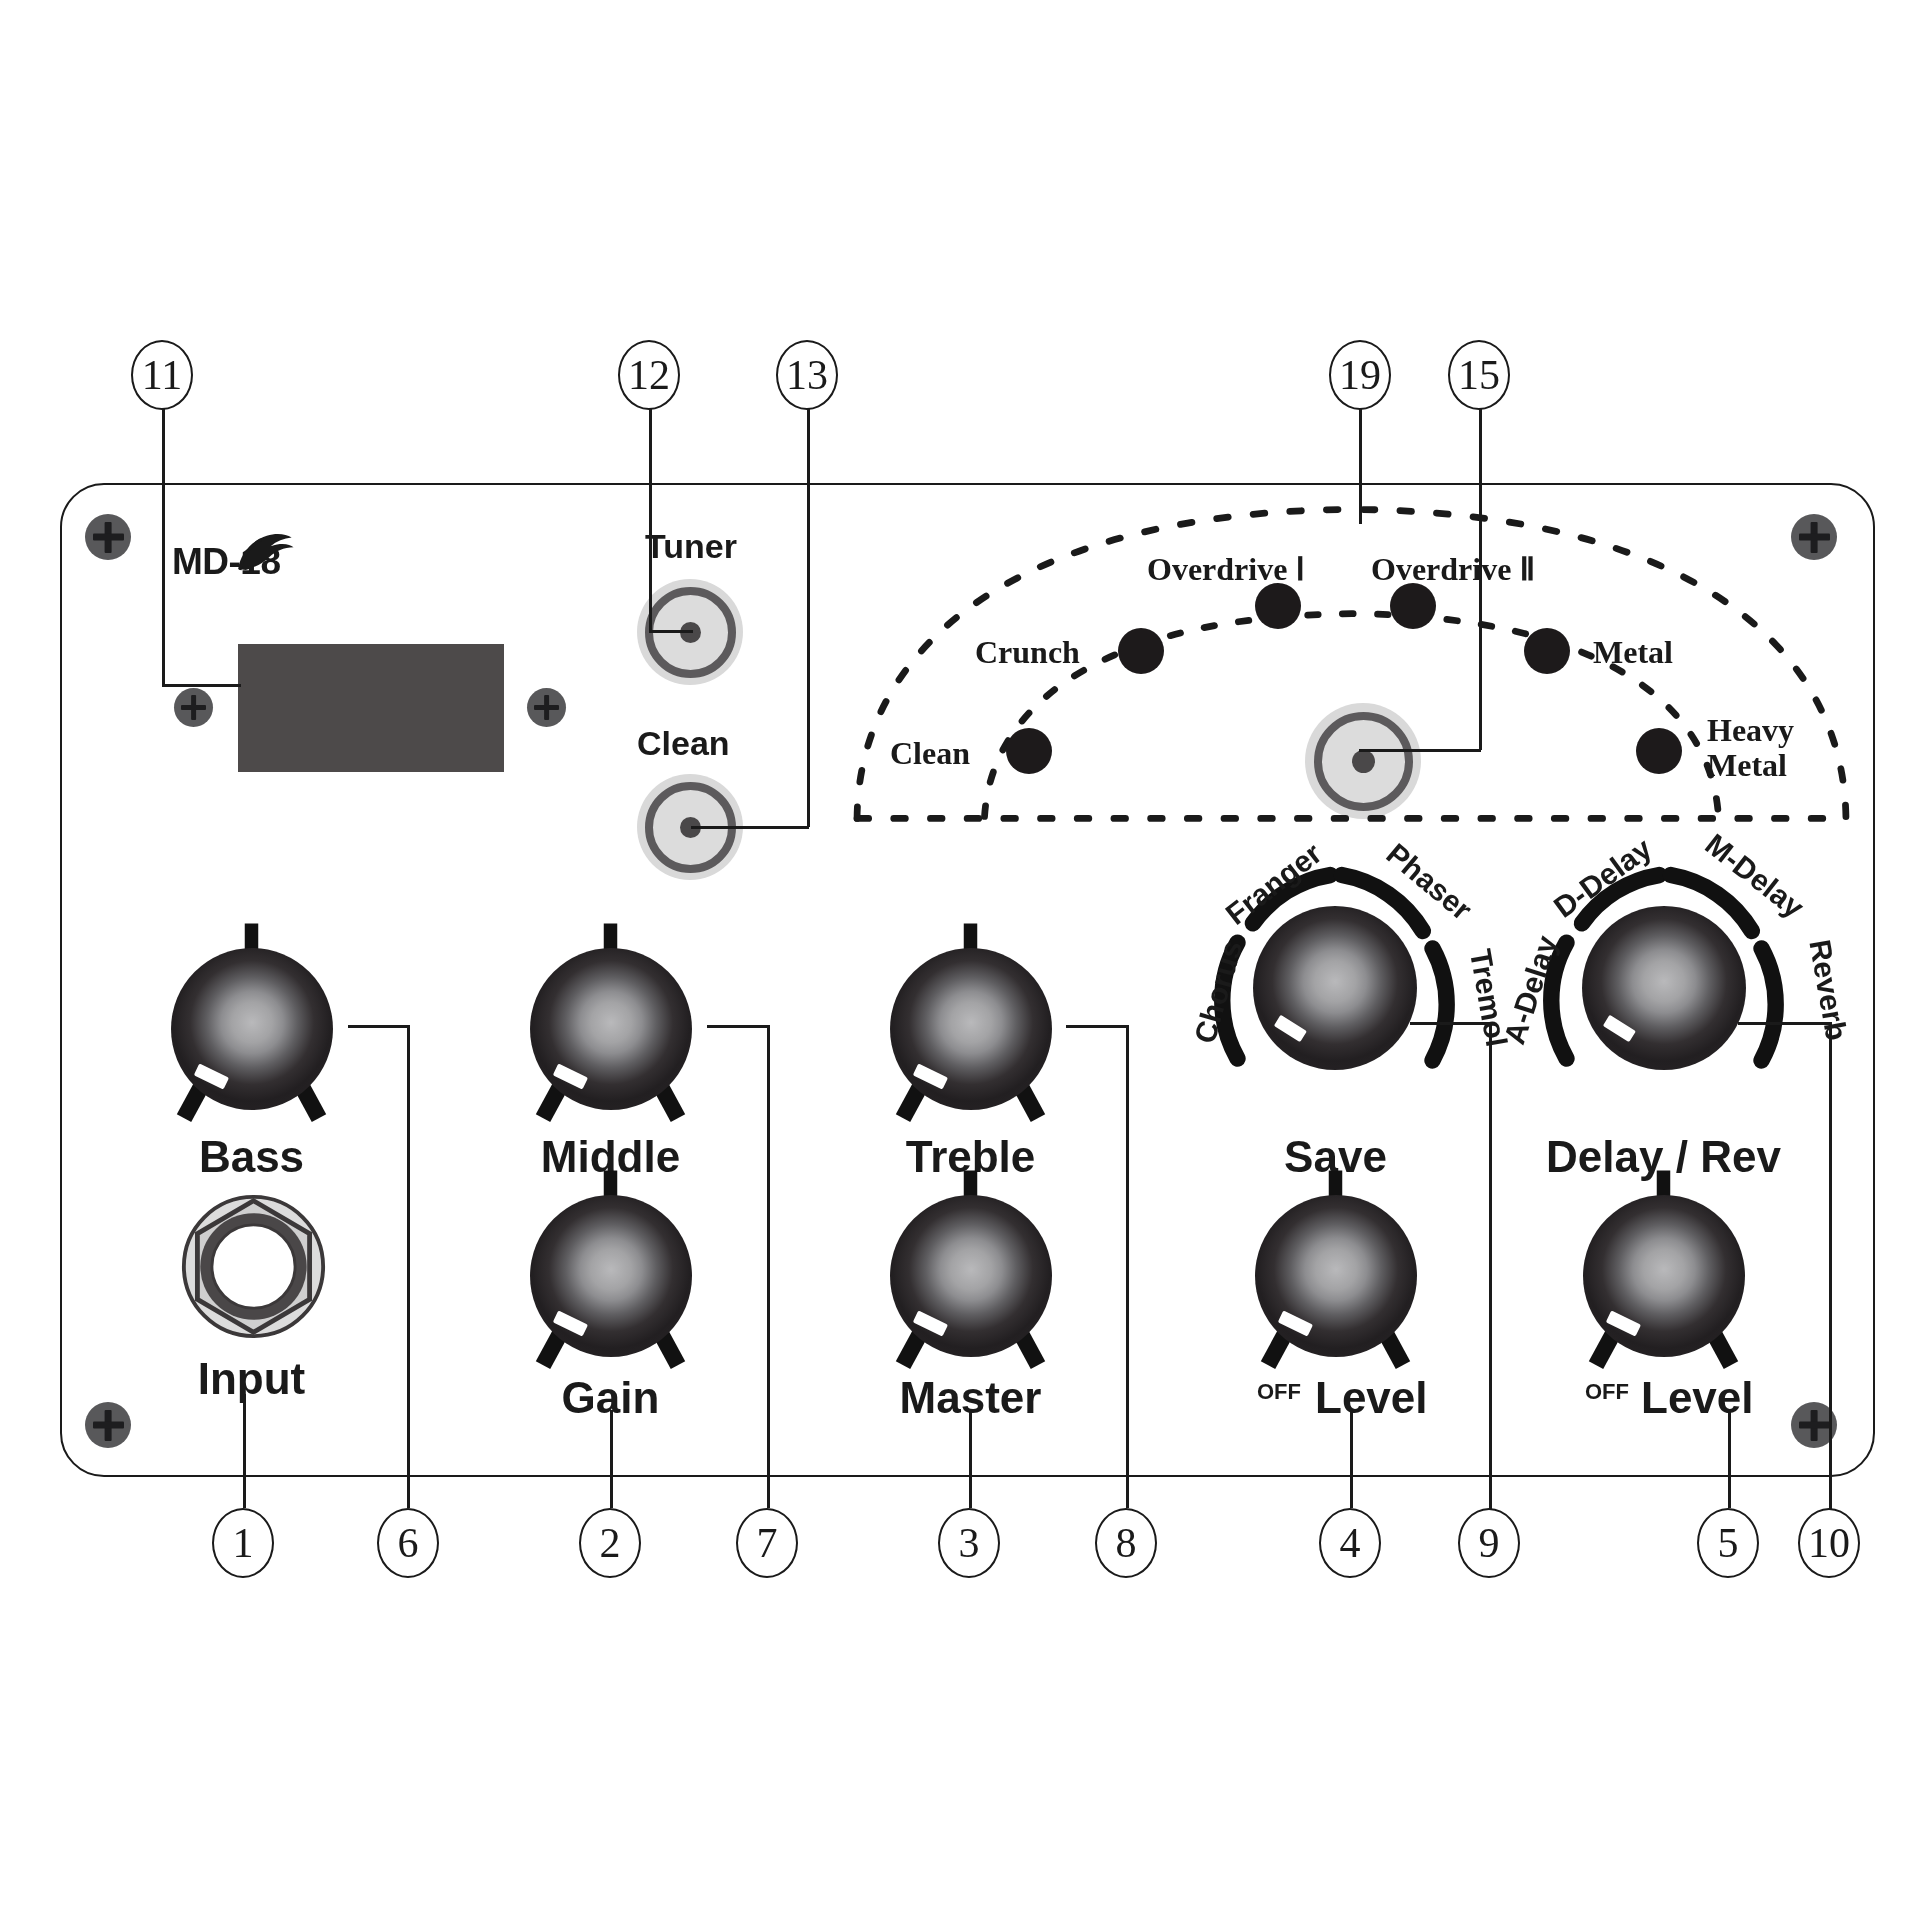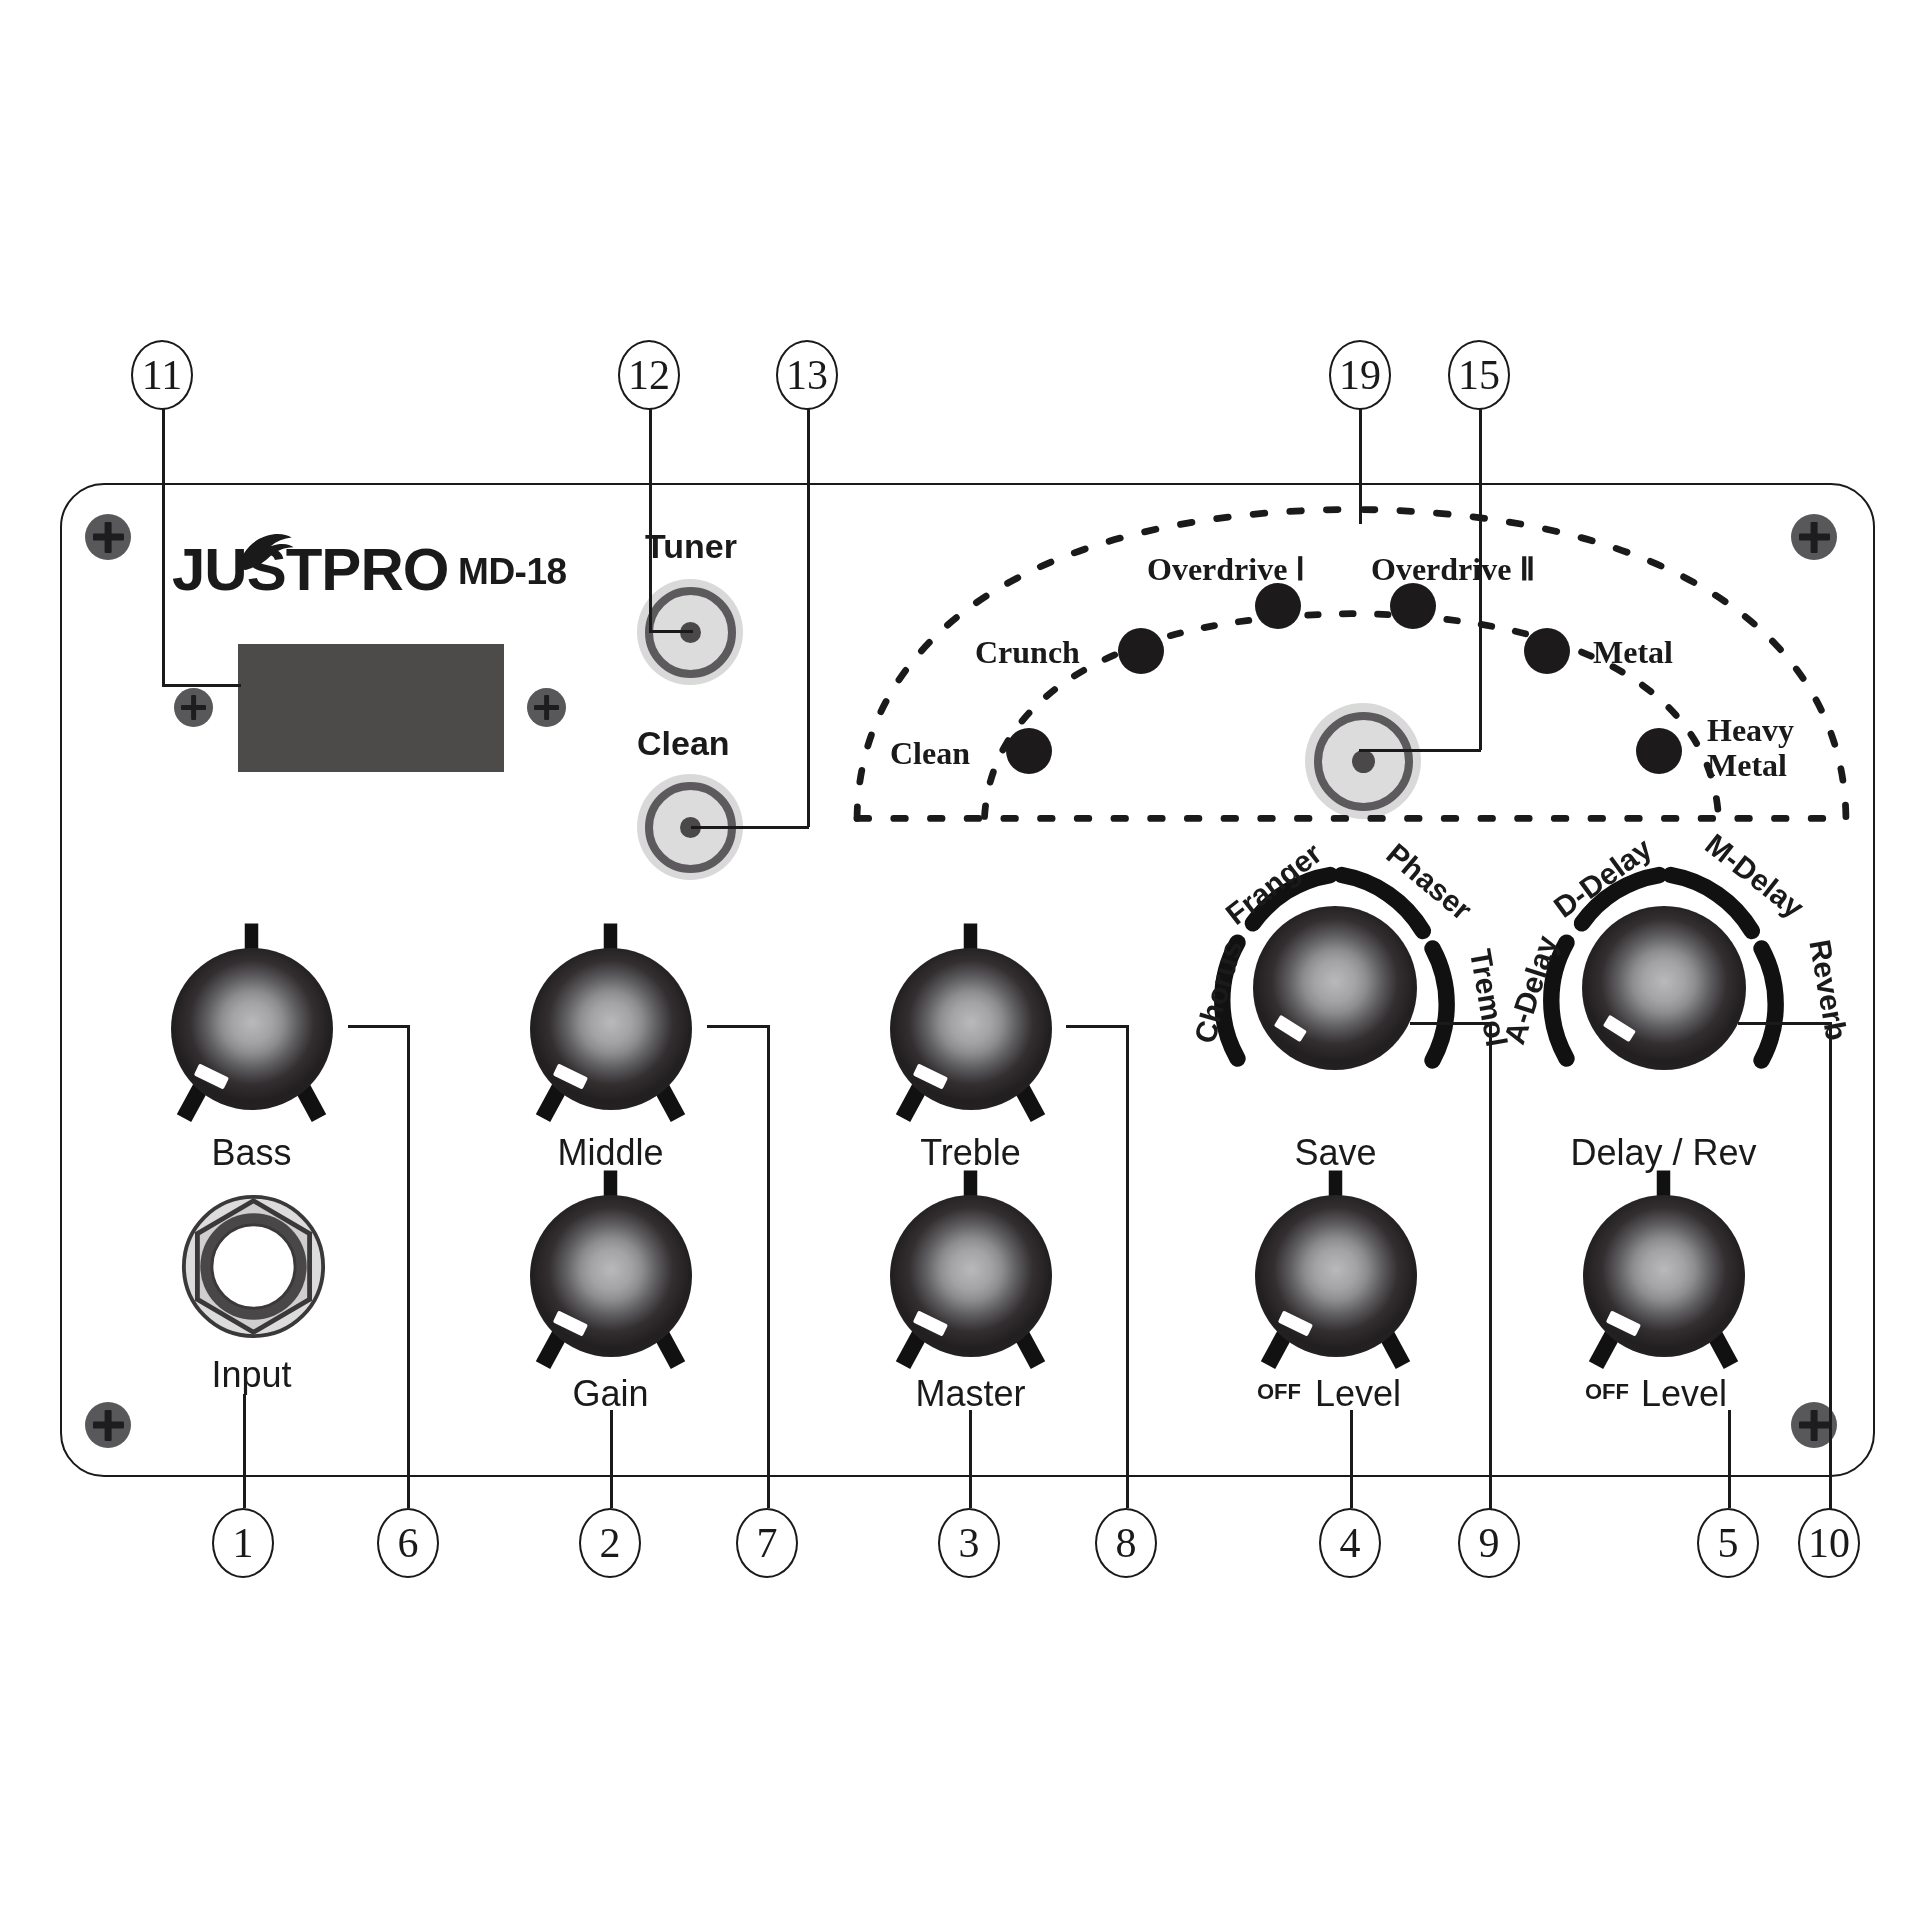--- a/index.html
+++ b/index.html
@@ -43,21 +43,21 @@
 
   
   .knob{position:absolute;}
   .collar{position:absolute;left:0;top:0;border-radius:50%;}
   .kbody{position:absolute;border-radius:50%;
          background:radial-gradient(circle at 50% 46%, #b9b9bb 0%, #a3a3a5 17%, #8d8d90 26%,
                     #5f5e61 38%, #332f31 52%, #221f21 66%, #2b2729 100%);}
   .kbody::before{content:"";position:absolute;inset:0;border-radius:50%;
     background:conic-gradient(from 0deg,#2a2628 0deg,#15 0deg);}
   .kpointer{position:absolute;background:#fff;border-radius:1.9px;}
-  .knob-label{position:absolute;font-size:36px;font-weight:400;white-space:nowrap;text-align:center;}
+  .knob-label{position:absolute;font-size:44px;font-weight:700;white-space:nowrap;text-align:center;}
   .off-label{position:absolute;font-size:22px;font-weight:700;}
 
   
   .rad{position:absolute;font-size:30px;font-weight:700;white-space:nowrap;
        transform-origin:center center;}
 
   
   .callout{position:absolute;width:62px;height:70px;border:2.9px solid #1a1a1a;border-radius:50%;
            display:flex;align-items:center;justify-content:center;background:#fff;
            font-family:"Liberation Serif", serif;font-size:42px;line-height:1;box-sizing:border-box;}
@@ -74,21 +74,20 @@
 <div class="stage">
 
   <div class="panel"></div>
 
   <div class="screw" style="left:85px;top:514px;"></div>
   <div class="screw" style="left:1791px;top:514px;"></div>
   <div class="screw" style="left:85px;top:1402px;"></div>
   <div class="screw" style="left:1791px;top:1402px;"></div>
 
   <div class="brand">
-    <span class="brand-main">JUSTPRO</span>
     <span class="brand-model">MD-18</span>
   </div>
   <svg class="leaf" viewBox="0 0 72 44">
     <path d="M10 42 C12 26 24 12 40 7 C50 4 60 5 66 9 C58 10 50 13 44 18
              C56 14 64 16 68 19 C58 19 49 23 43 29 C37 35 28 40 18 43 Z" fill="#1a1a1a"></path>
     <path d="M12 43 C14 30 22 18 34 11" stroke="#1a1a1a" stroke-width="3" fill="none"></path>
   </svg>
 
   <div class="lcd"></div>
   <div class="screw sm" style="left:174px;top:688px;"></div>

